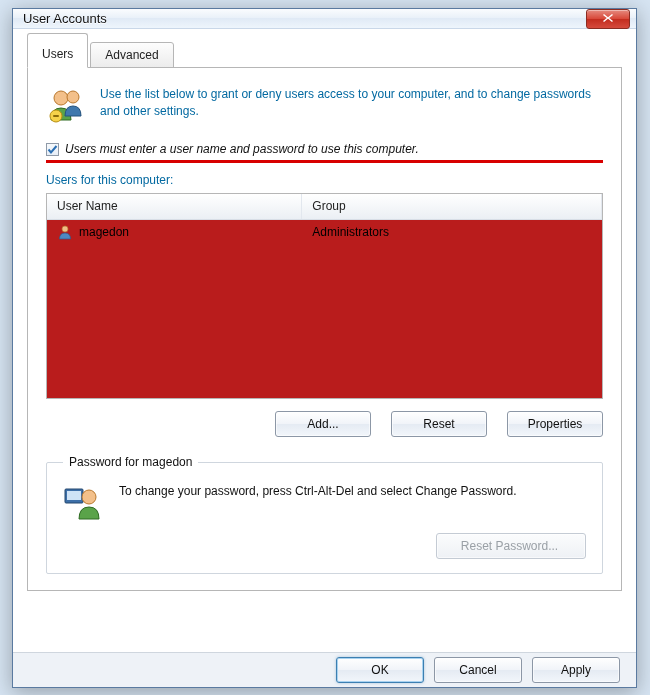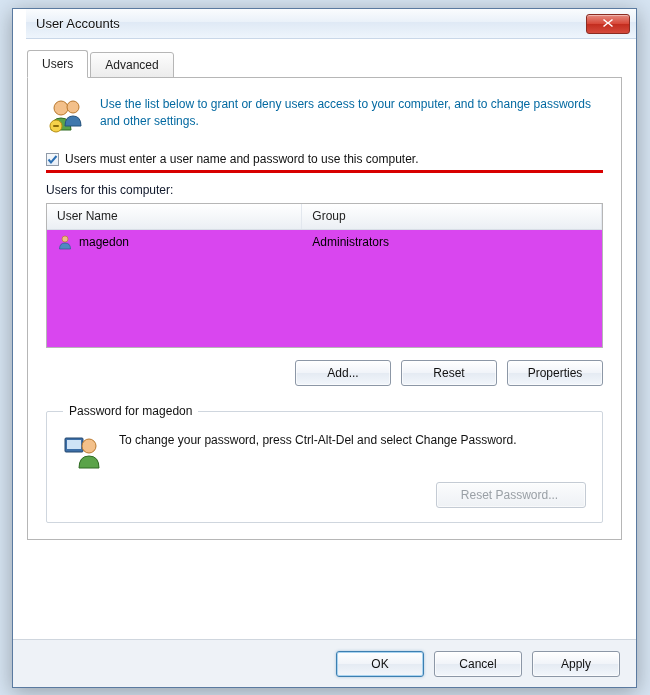--- a/index.html
+++ b/index.html
@@ -8,27 +8,26 @@
     .window {
       position: absolute;
       left: 12px; top: 8px;
       width: 625px; height: 680px;
       background: #fff;
       border: 1px solid #5a7aa0;
       box-shadow: 0 4px 20px rgba(0,0,0,0.3);
     }
 
     .titlebar {
-      height: 30px;
+      height: 20px;
       background: linear-gradient(to bottom, #fafcfe 0%, #eaf1f9 45%, #dfe9f5 46%, #eef5fc 100%);
       border-bottom: 1px solid #c9d7e8;
       display: flex; align-items: center;
       padding: 0 6px 0 10px;
       justify-content: space-between;
-      margin-left: 13px;
     }
     .titlebar-text { color: #111; font-size: 13px; text-shadow: 0 1px 0 #fff; }
     .close-btn {
       width: 44px; height: 20px;
       background: linear-gradient(to bottom, #e58a7f 0%, #d8493a 48%, #c32d1f 52%, #d54a3c 100%);
       border: 1px solid #8a2c22; border-radius: 3px;
       display: flex; align-items: center; justify-content: center;
       box-shadow: inset 0 1px 0 rgba(255,255,255,0.4);
       cursor: default;
     }
@@ -40,63 +39,63 @@
     .tab {
       padding: 5px 14px 5px 14px;
       border: 1px solid #b6b6b6;
       background: linear-gradient(to bottom, #fdfdfd, #ececec);
       border-top-left-radius: 3px; border-top-right-radius: 3px;
       margin-right: 2px; color: #222; cursor: default;
       position: relative; top: 1px;
     }
     .tab.active {
       background: #fff; border-bottom-color: #fff;
-      padding-top: 6px; padding-bottom: 6px; top: 1px;
+      padding-top: 13px; padding-bottom: 6px; top: 1px;
     }
 
     .tab-panel {
       border: 1px solid #b6b6b6; background: #fff;
       padding: 18px 18px 16px 18px; position: relative; z-index: 1;
     }
 
     .intro { display: flex; gap: 14px; margin-bottom: 16px; }
     .intro-icon { width: 40px; height: 40px; flex-shrink: 0; }
     .intro-text { color: #0369a1; line-height: 1.45; }
 
-    .checkbox-row { display: flex; align-items: center; gap: 6px; margin: 2px 0 2px 0; }
+    .checkbox-row { display: flex; align-items: center; gap: 6px; margin: 2px 0 2px 0; font-style: italic; }
     .checkbox {
       width: 13px; height: 13px; border: 1px solid #8f9aa8;
       background: linear-gradient(to bottom, #f6f9fc, #e7eef7);
       display: flex; align-items: center; justify-content: center; flex-shrink: 0;
     }
     .checkbox svg { width: 11px; height: 11px; }
     .checkbox-label { color: #111; }
 
     .underline-red { height: 3px; background: #d80000; margin: 4px 0 10px 0; }
 
-    .list-label { color: #0f172a; margin-bottom: 6px; }
+    .list-label { color: #0369a1; margin-bottom: 6px; }
 
     .listview {
-      border: 1px solid #b6b6b6; height: 145px; background: #d946ef; overflow: hidden;
+      border: 1px solid #b6b6b6; height: 206px; background: #b91c1c; overflow: hidden;
     }
     .lv-header {
       display: flex; background: linear-gradient(to bottom,#ffffff, #ebeff4);
       border-bottom: 1px solid #d8dee6; height: 26px;
     }
     .lv-col { padding: 5px 10px; color: #222; border-right: 1px solid #e2e7ee; }
     .lv-col.cname { width: 46%; }
     .lv-col.cgroup { flex: 1; }
     .lv-body { }
     .lv-row { display: flex; height: 24px; align-items: center; }
     .lv-cell { padding: 0 10px; display: flex; align-items: center; gap: 6px; }
     .lv-cell.cname { width: 46%; }
     .lv-cell.cgroup { flex: 1; }
     .user-small-icon { width: 16px; height: 16px; }
 
-    .btn-row { display: flex; gap: 10px; justify-content: flex-end; margin-top: 12px; }
+    .btn-row { display: flex; gap: 20px; justify-content: flex-end; margin-top: 12px; }
     .btn {
       min-width: 96px; height: 26px;
       border: 1px solid #8c97a6; border-radius: 3px;
       background: linear-gradient(to bottom, #ffffff 0%, #f1f4f9 48%, #e5ebf3 52%, #f2f6fb 100%);
       padding: 0 14px; color: #111; cursor: default;
       box-shadow: inset 0 0 0 1px rgba(255,255,255,0.6);
     }
     .btn.disabled {
       color: #9aa0a6; border-color: #c4cbd4;
       background: linear-gradient(to bottom, #fbfcfd, #eef1f5);
@@ -113,21 +112,21 @@
     }
     fieldset.pw-group legend { padding: 0 6px; color: #111; }
     .pw-inner { display: flex; gap: 16px; }
     .pw-icon { width: 40px; height: 40px; flex-shrink: 0; }
     .pw-text { color: #111; line-height: 1.45; flex: 1; }
     .pw-btn-row { display: flex; justify-content: flex-end; margin-top: 10px; }
     .pw-btn-row .btn { min-width: 150px; }
 
     .footer {
       position: absolute; left: 0; right: 0; bottom: 0;
-      height: 48px; border-top: 1px solid #cfd6de;
+      height: 35px; border-top: 1px solid #cfd6de;
       background: #eef2f7;
       display: flex; align-items: center; justify-content: flex-end;
       gap: 10px; padding: 0 16px;
     }
     .footer .btn { min-width: 88px; }
   </style>
 </head>
 <body>
 
 <div class="window">

